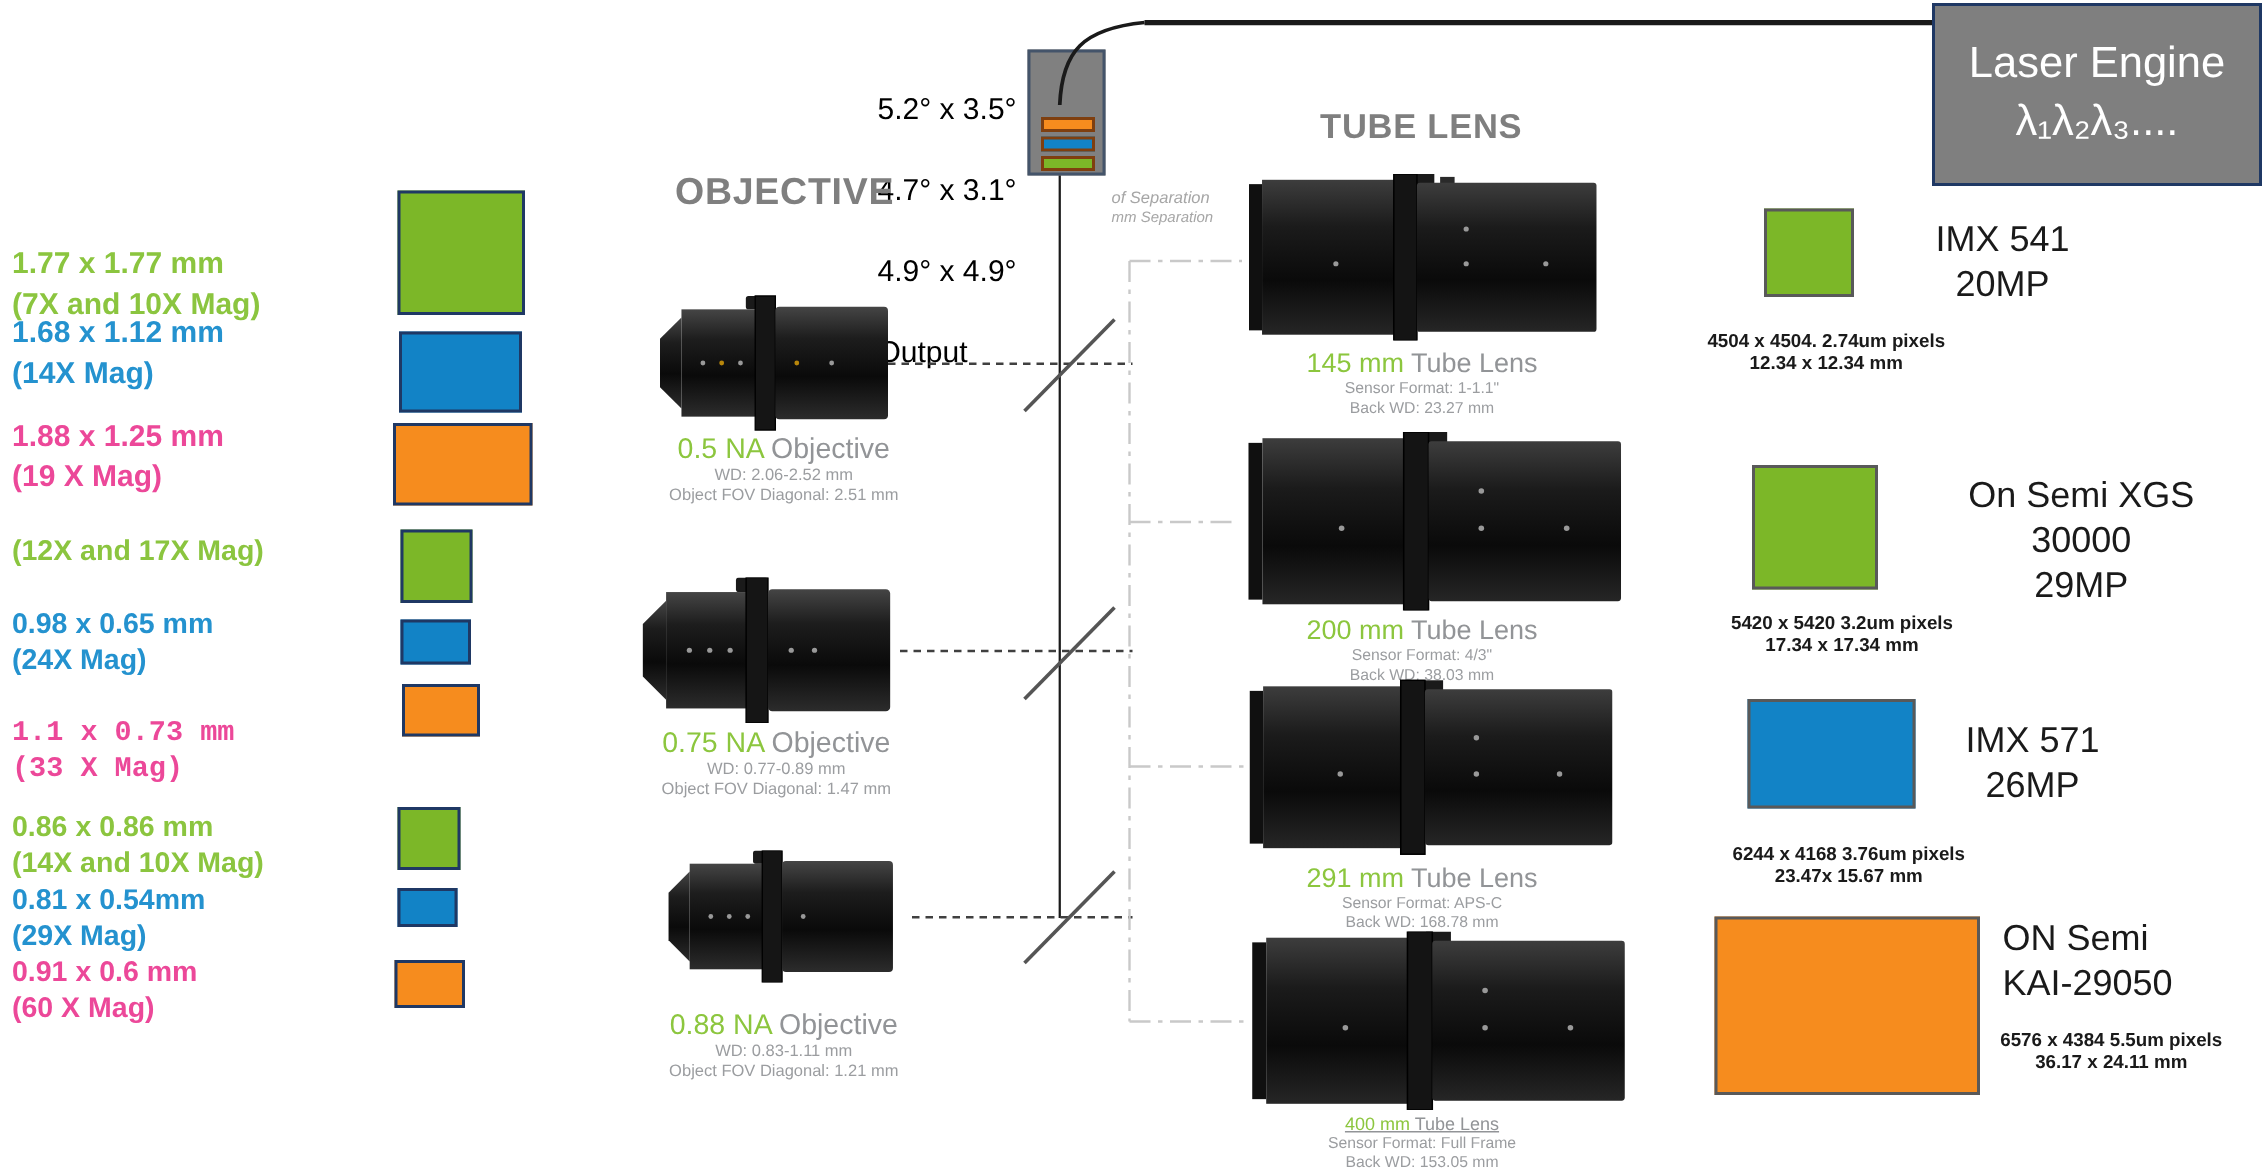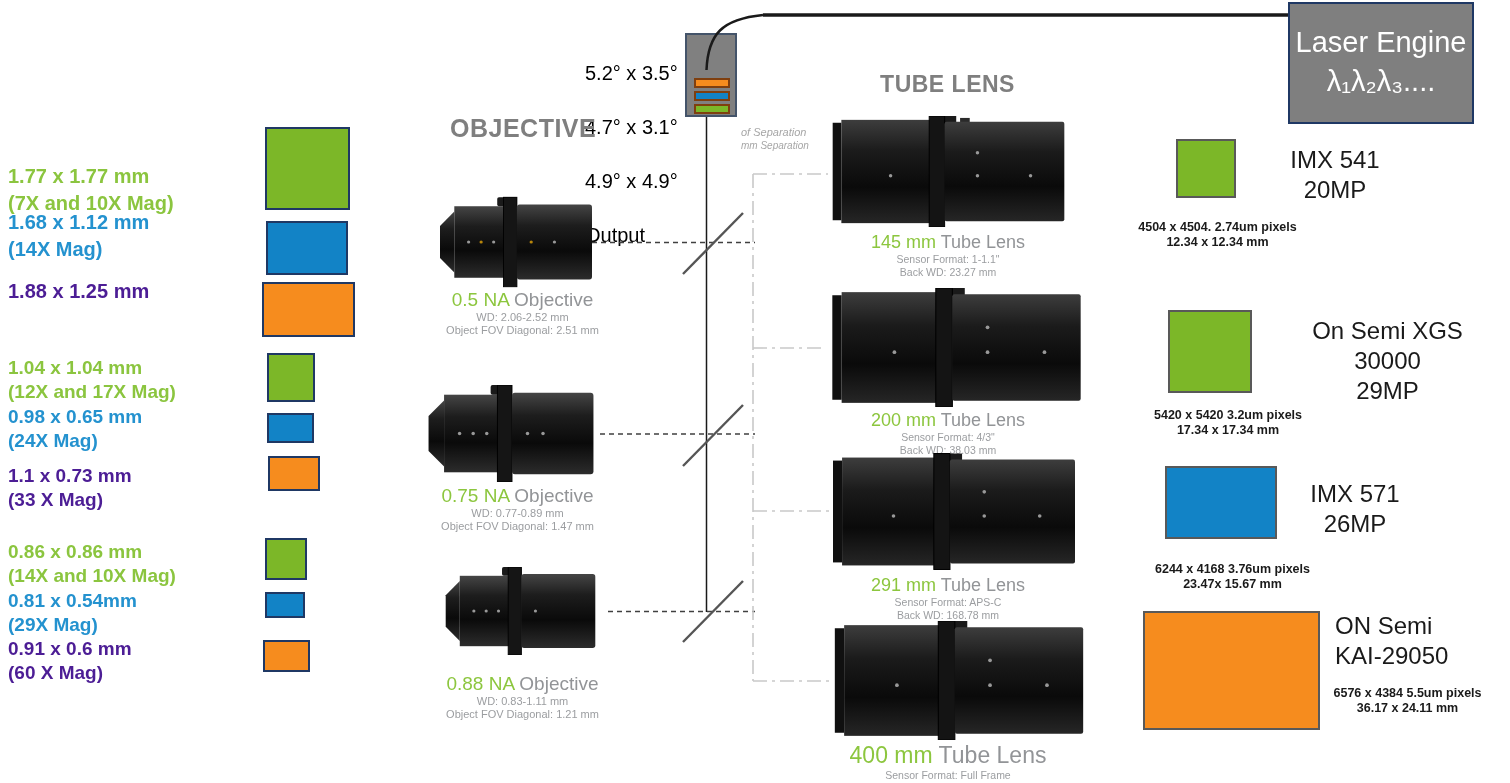--- a/index.html
+++ b/index.html
@@ -6,21 +6,21 @@
   #scene{position:relative;width:1510px;height:783px;background:#fff;overflow:hidden;
          font-family:"Liberation Sans",sans-serif;}
   .abs{position:absolute;}
   .ctr{text-align:center;}
   
   .fovblock{width:240px;text-align:left;font-weight:600;}
   .g1{font-size:20px;line-height:27px;}
   .g2{font-size:19px;line-height:24px;}
   .txt-green{color:#8bc53f;}
   .txt-blue{color:#2492cf;}
-  .txt-orange{color:#4c1d95;}
+  .txt-orange{color:#ec4899;}
   
   .swatch{border:2px solid #1f3864;box-sizing:border-box;}
   .fill-green{background:#7cb728;}
   .fill-blue{background:#1283c6;}
   .fill-orange{background:#f68c1e;}
   
   .section-h{color:#7f7f7f;font-weight:bold;letter-spacing:.5px;}
   
   .lens-label{font-size:19px;color:#929497;white-space:nowrap;}
   .lens-label .hl{color:#8cc63e;}
@@ -48,31 +48,31 @@
   <div class="abs fovblock g1 txt-green" style="left:8px;top:163px;">
     <div>1.77 x 1.77 mm</div>
     <div>(7X and 10X Mag)</div>
   </div>
   <div class="abs fovblock g1 txt-blue" style="left:8px;top:209px;">
     <div>1.68 x 1.12 mm</div>
     <div>(14X Mag)</div>
   </div>
   <div class="abs fovblock g1 txt-orange" style="left:8px;top:278px;">
     <div>1.88 x 1.25 mm</div>
+    <div>(19 X Mag)</div>
   </div>
 
   <div class="abs fovblock g2 txt-green" style="left:8px;top:356px;">
-    <div>1.04 x 1.04 mm</div>
     <div>(12X and 17X Mag)</div>
   </div>
   <div class="abs fovblock g2 txt-blue" style="left:8px;top:405px;">
     <div>0.98 x 0.65 mm</div>
     <div>(24X Mag)</div>
   </div>
-  <div class="abs fovblock g2 txt-orange" style="left:8px;top:464px;">
+  <div class="abs fovblock g2 txt-orange" style="left:8px;top:476px;font-family:Liberation Mono, monospace;">
     <div>1.1 x 0.73 mm</div>
     <div>(33 X Mag)</div>
   </div>
 
   <div class="abs fovblock g2 txt-green" style="left:8px;top:540px;">
     <div>0.86 x 0.86 mm</div>
     <div>(14X and 10X Mag)</div>
   </div>
   <div class="abs fovblock g2 txt-blue" style="left:8px;top:589px;">
     <div>0.81 x 0.54mm</div>
@@ -106,21 +106,21 @@
     <div class="splitbar fill-orange" style="top:43px;"></div>
     <div class="splitbar fill-blue" style="top:56px;"></div>
     <div class="splitbar fill-green" style="top:69px;"></div>
   </div>
 
   <div class="abs sep-note" style="left:741px;top:126px;">
     <div>of Separation</div>
     <div style="font-size:10px;">mm Separation</div>
   </div>
 
-  <div id="laser-box" class="abs ctr" style="left:1288px;top:2px;width:186px;height:122px;">
+  <div id="laser-box" class="abs ctr" style="left:1288px;top:2px;width:220px;height:122px;">
     <div class="l1">Laser Engine</div>
     <div class="l2">λ₁λ₂λ₃....</div>
   </div>
 
   <div class="abs section-h ctr" style="left:450px;top:114px;width:135px;font-size:25px;">OBJECTIVE</div>
   <div class="abs section-h ctr" style="left:880px;top:71px;width:135px;font-size:23px;">TUBE LENS</div>
 
   <svg id="overlay" class="abs" style="left:0;top:0;" width="1510" height="783">
 
     <path d="M763 15 H1288" stroke="#1a1a1a" stroke-width="3.5" fill="none"></path>
@@ -311,21 +311,21 @@
     <rect x="9" y="4" width="92" height="107" fill="url(#t4)"></rect>
     <rect x="112" y="0" width="16" height="8" fill="#1a1a1a"></rect>
     <rect x="100" y="0" width="16" height="115" fill="#141414" stroke="#000" stroke-width="1"></rect>
     <rect x="116" y="6" width="124" height="103" rx="2" fill="url(#t4)"></rect>
     <circle cx="150" cy="38" r="1.8" fill="#999"></circle>
       <circle cx="60" cy="62" r="1.8" fill="#999"></circle>
     <circle cx="150" cy="62" r="1.8" fill="#999"></circle>
       <circle cx="205" cy="62" r="1.8" fill="#999"></circle>
   </svg>
   <div class="abs ctr" style="left:848px;top:742px;width:200px;">
-    <div class="lens-label" style="font-size:23px;"><span class="hl">400 mm</span><span> Tube Lens</span></div>
+    <div class="lens-label" style="font-size:12px;text-decoration:underline;"><span class="hl">400 mm</span><span> Tube Lens</span></div>
     <div class="lens-spec" style="font-size:10.5px;">Sensor Format: Full Frame</div>
     <div class="lens-spec" style="font-size:10.5px;">Back WD: 153.05 mm</div>
   </div>
 
   <div class="abs fill-green" style="left:1176px;top:139px;width:60px;height:59px;border:2px solid #595959;box-sizing:border-box;"></div>
   <div class="abs ctr sensor-title" style="left:1255px;top:145px;width:160px;">
     <div>IMX 541</div>
     <div>20MP</div>
   </div>
   <div class="abs ctr sensor-spec" style="left:1135px;top:220px;width:165px;">

